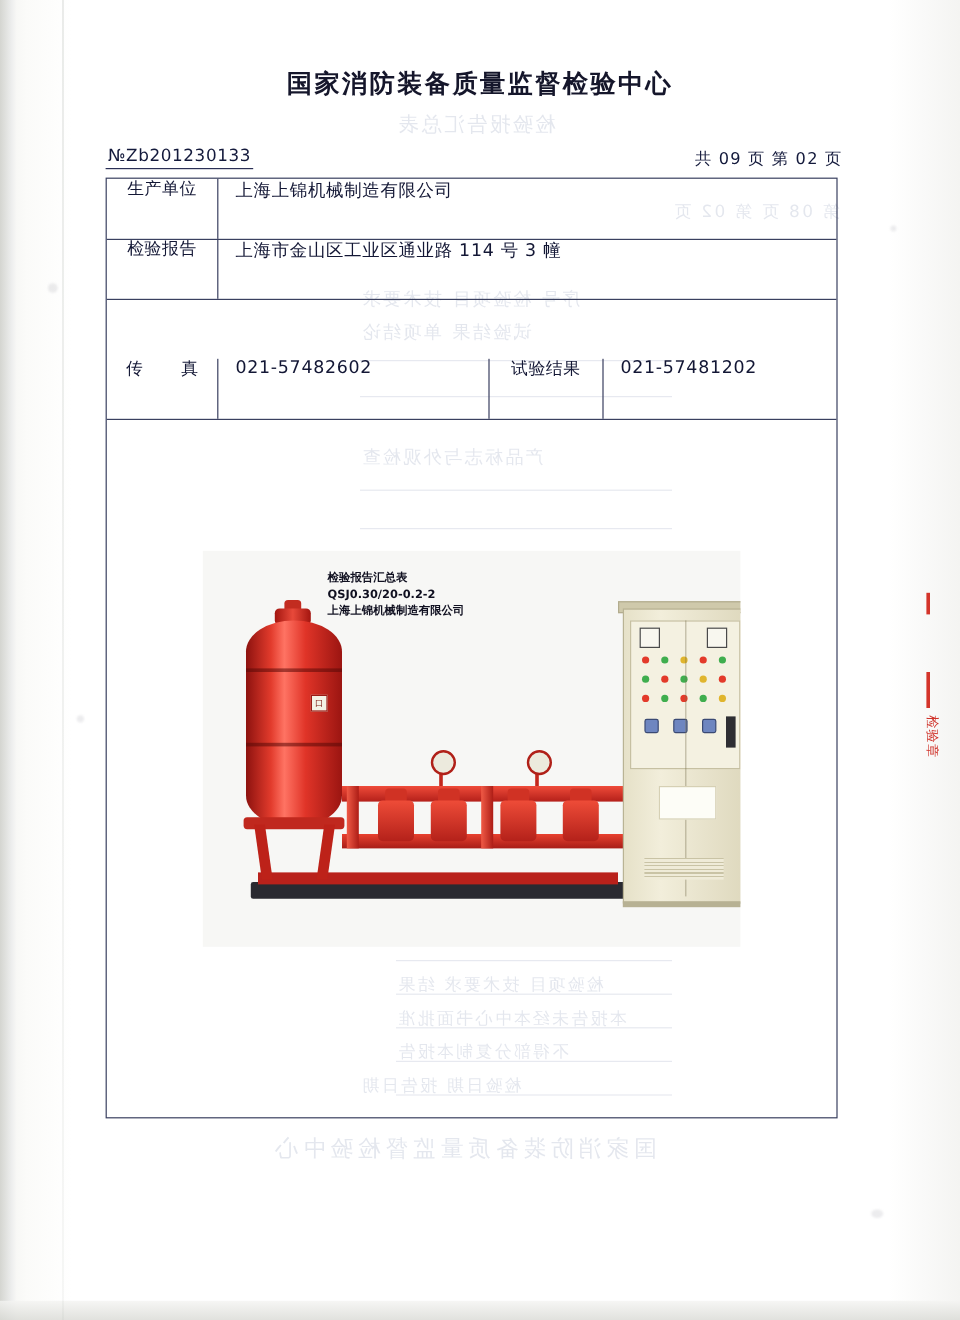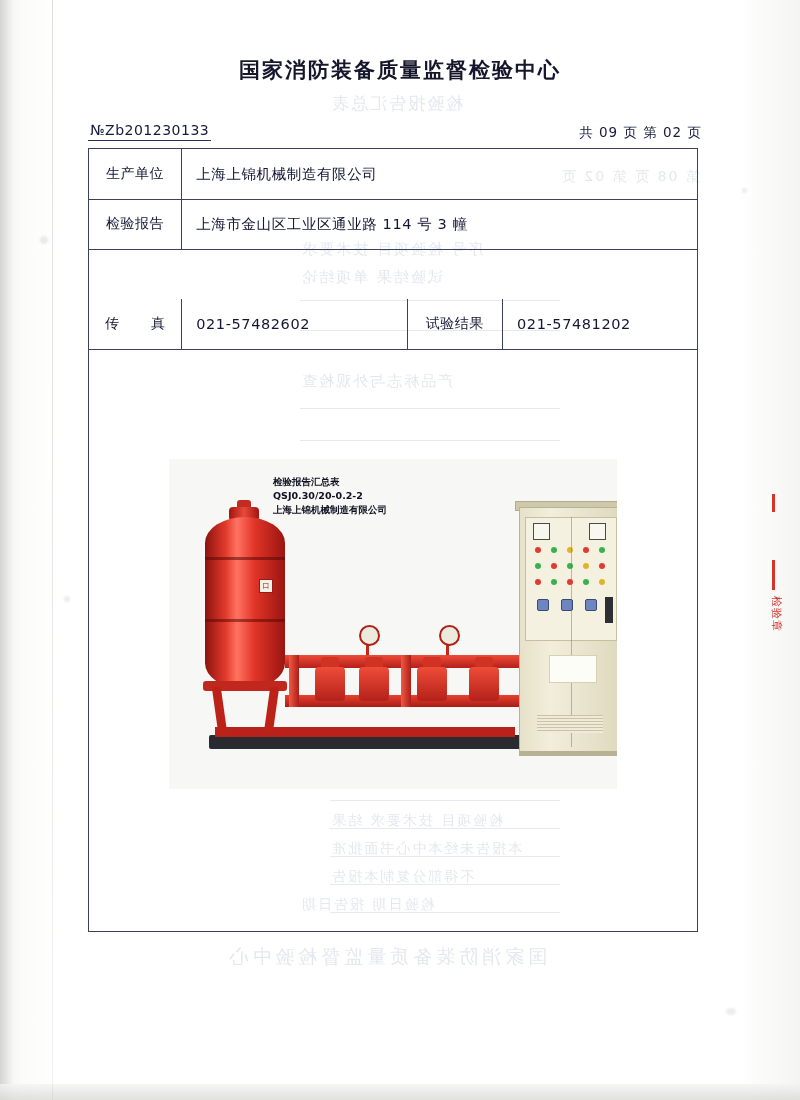--- a/index.html
+++ b/index.html
@@ -72,21 +72,21 @@
     position:absolute;right:98px;top:124px;font-size:13.5px;color:#141a3c;letter-spacing:1px;
   }
 
   
   .frame{
     position:absolute;left:88px;top:148px;width:608px;height:782px;
     border:1.4px solid #3a4060;
   }
   .row{
     position:absolute;left:0;width:608px;border-bottom:1.2px solid #3a4060;
-    display:flex;align-items:center;
+    display:flex;
   }
   .r1{top:0;height:50px;}
   .r2{top:50px;height:50px;}
   .r3{top:100px;height:50px;}
   .r4{top:150px;height:50px;}
   .photohdr{
     position:absolute;left:0;top:200px;width:608px;height:34px;display:flex;align-items:center;
   }
   .lbl{
     width:92px;flex:none;text-align:center;font-size:14px;color:#131735;letter-spacing:.5px;

